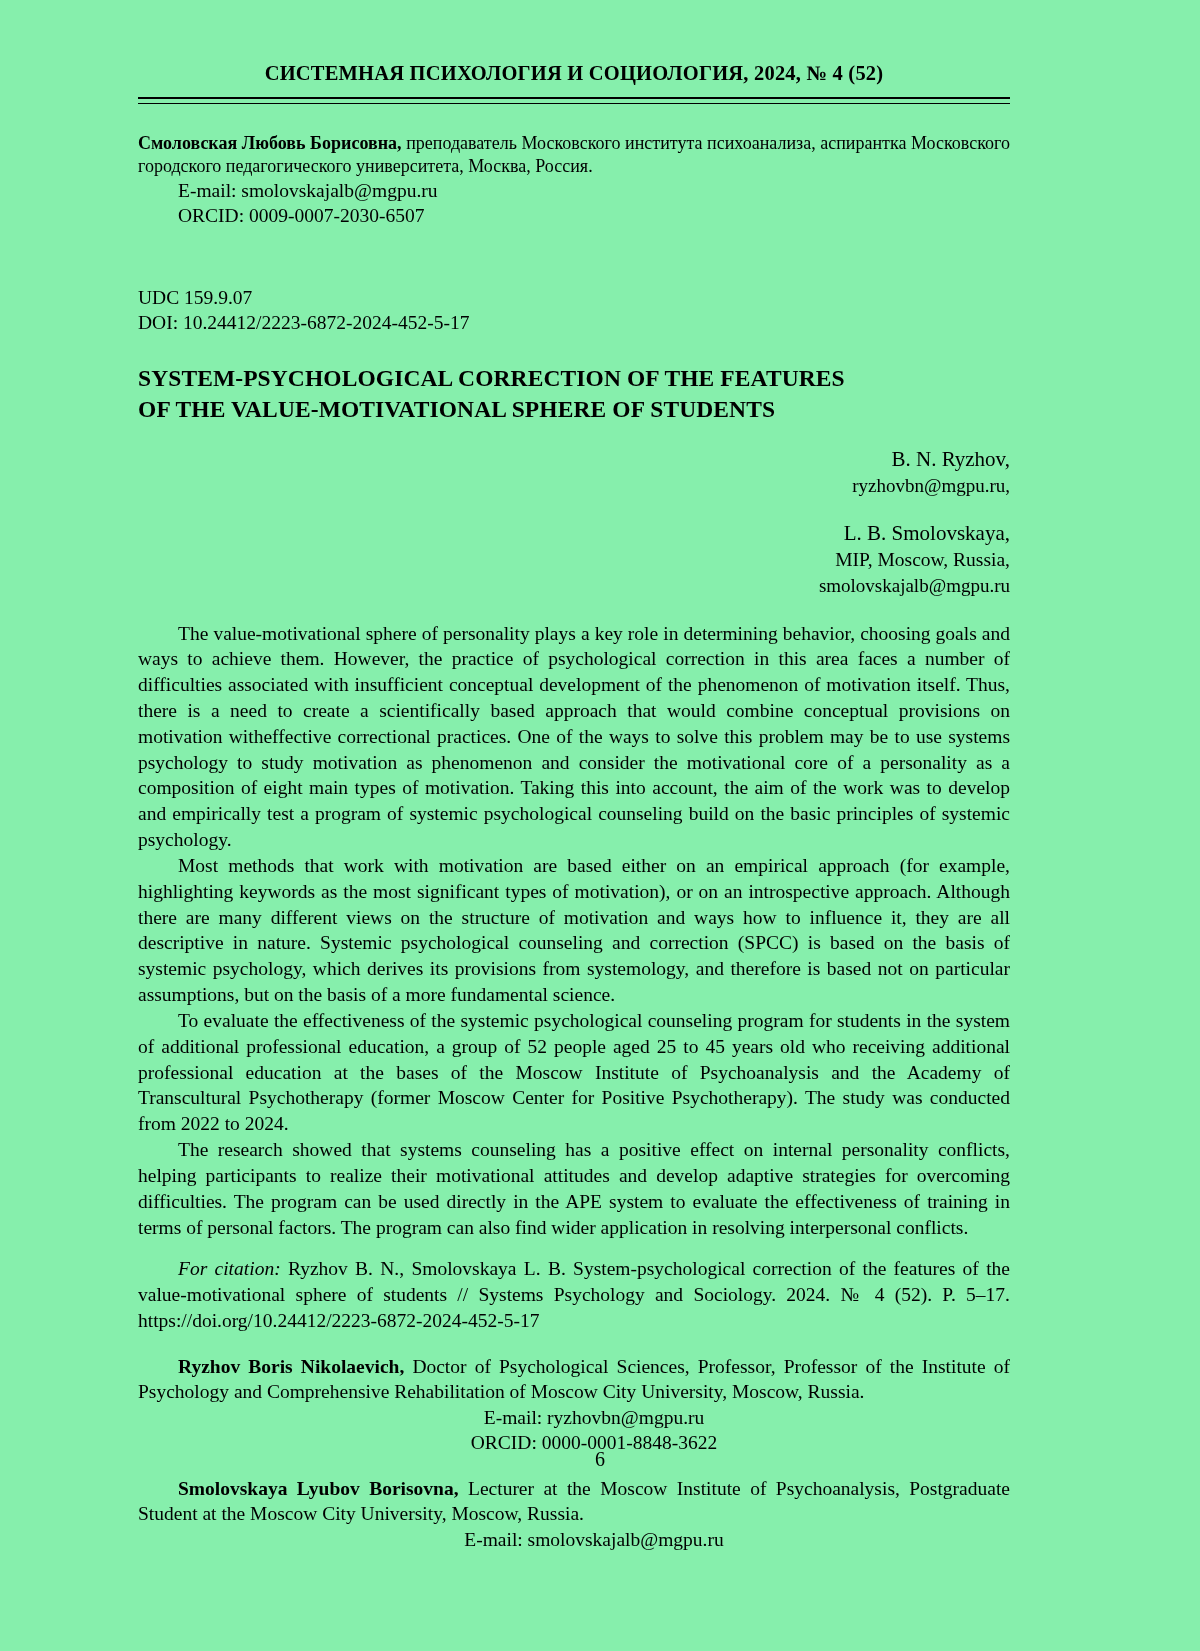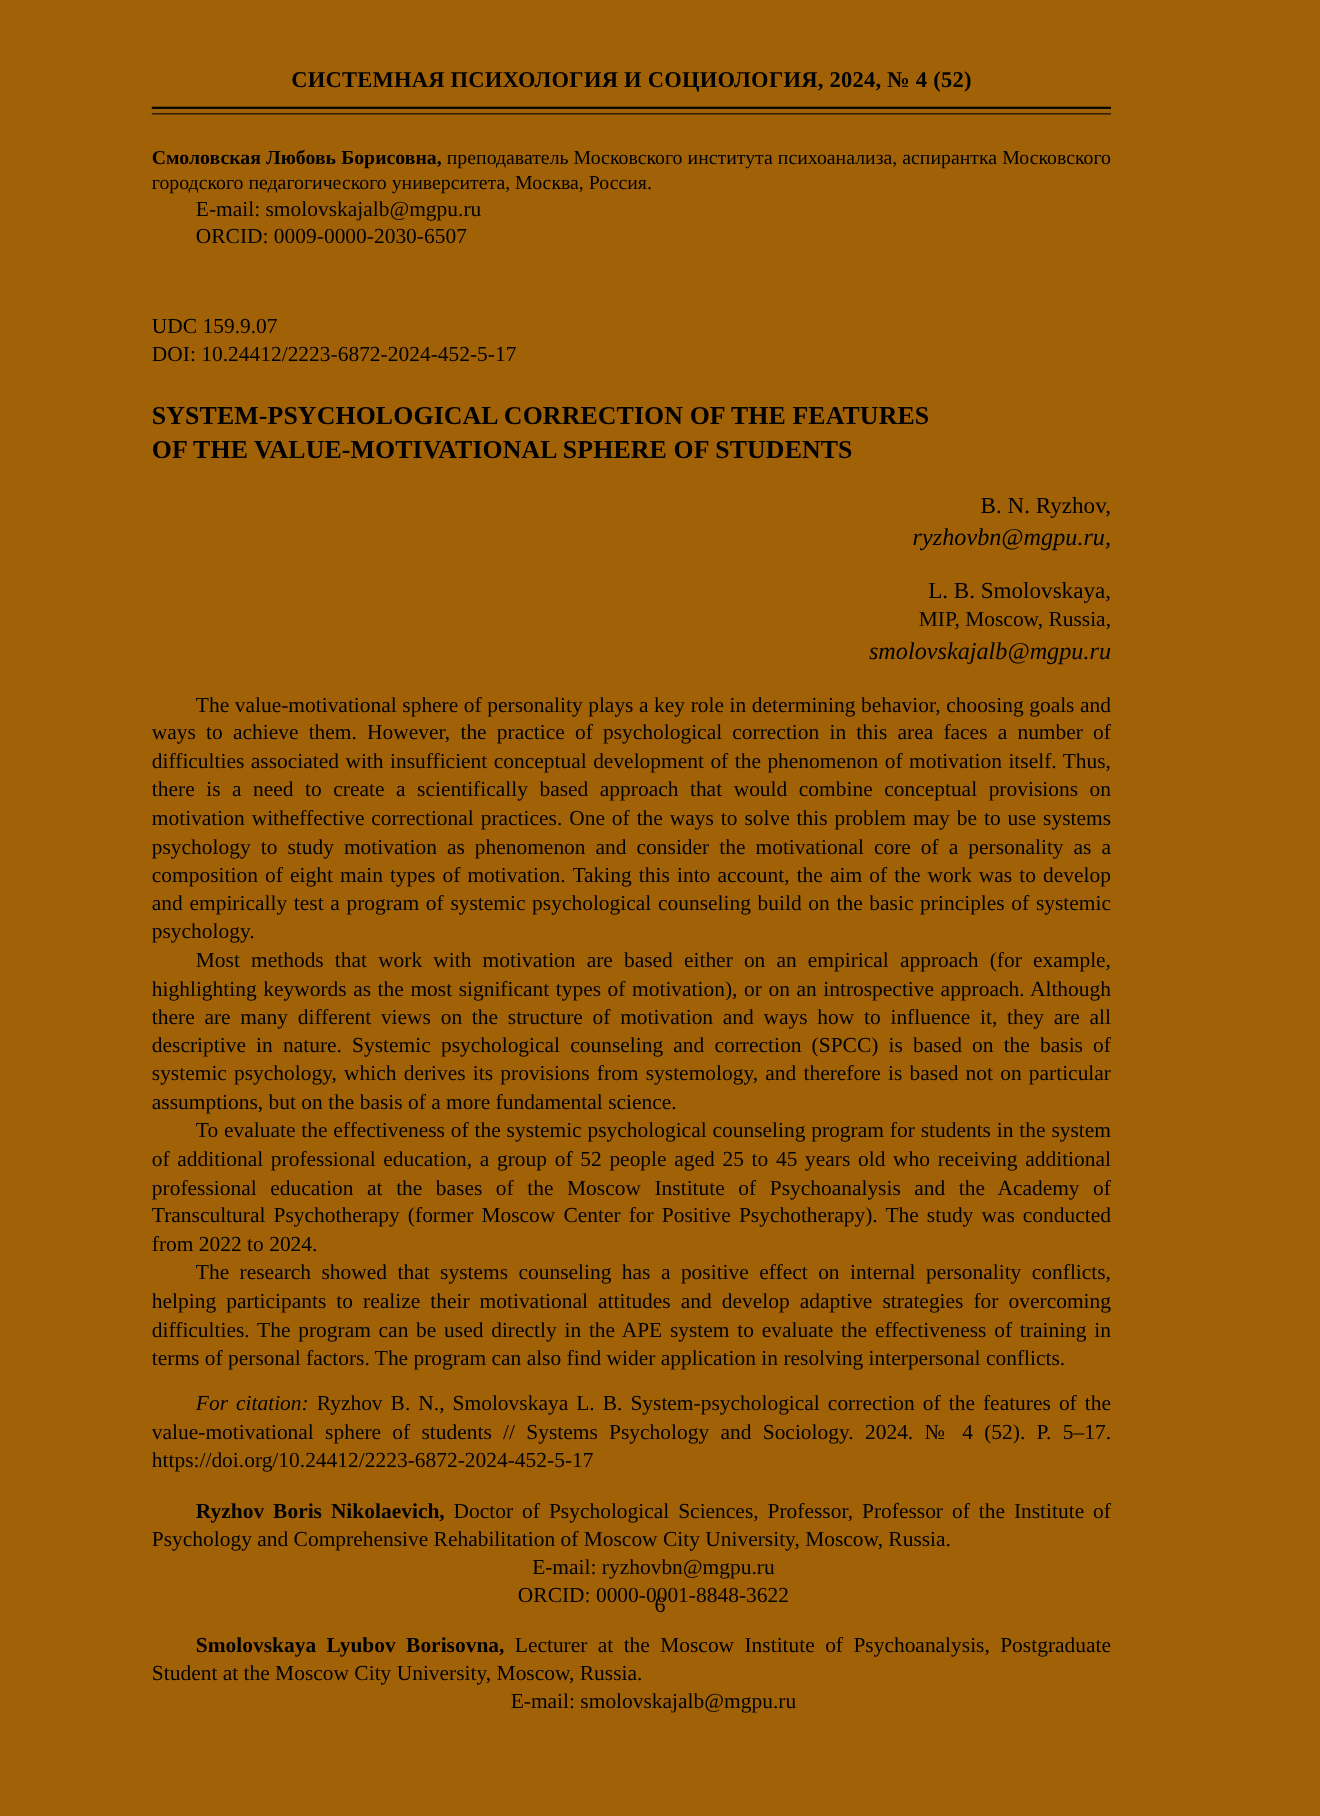--- a/index.html
+++ b/index.html
@@ -4,21 +4,21 @@
 <style>
   html, body {
     margin: 0;
     padding: 0;
     background: #ffffff;
   }
   .page {
     position: relative;
     width: 1200px;
     height: 1651px;
-    background: #a16207;
+    background: #86efac;
     font-family: "Liberation Serif", serif;
     color: #000000;
     box-sizing: border-box;
     overflow: hidden;
   }
   .content {
     position: absolute;
     left: 138px;
     top: 62px;
     width: 872px;
@@ -70,21 +70,21 @@
     text-align: right;
     font-size: 19.5px;
     line-height: 1.34;
     margin-top: 20px;
   }
   .author-name {
     font-weight: normal;
     font-size: 21px;
   }
   .author-aff { font-size: 19.5px; }
-  .author-mail { font-style: italic; font-size: 22px; }
+  .author-mail { font-size: 19px; }
 
   .abstract {
     margin-top: 22px;
     font-size: 19.5px;
     line-height: 1.325;
     text-align: justify;
   }
   .abstract p {
     margin: 0;
     text-indent: 40px;
@@ -133,21 +133,21 @@
 
     <div class="runhead">СИСТЕМНАЯ ПСИХОЛОГИЯ И СОЦИОЛОГИЯ, 2024, № 4 (52)</div>
     <div class="rule-double"></div>
 
     <div class="gap-md"></div>
 
     <div class="block">
       <span class="b">Смоловская Любовь Борисовна,</span><span> преподаватель Московского института психоанализа, аспирантка Московского городского педагогического университета, Москва, Россия.</span>
     </div>
     <div class="sub-line">E-mail: smolovskajalb@mgpu.ru</div>
-    <div class="sub-line">ORCID: 0009-0000-2030-6507</div>
+    <div class="sub-line">ORCID: 0009-0007-2030-6507</div>
 
     <div class="gap-lg"></div>
 
     <div class="udc">UDC 159.9.07</div>
     <div class="udc">DOI: 10.24412/2223-6872-2024-452-5-17</div>
 
     <div class="title">
       <div>SYSTEM-PSYCHOLOGICAL CORRECTION OF THE FEATURES</div>
       <div>OF THE VALUE-MOTIVATIONAL SPHERE OF STUDENTS</div>
     </div>

